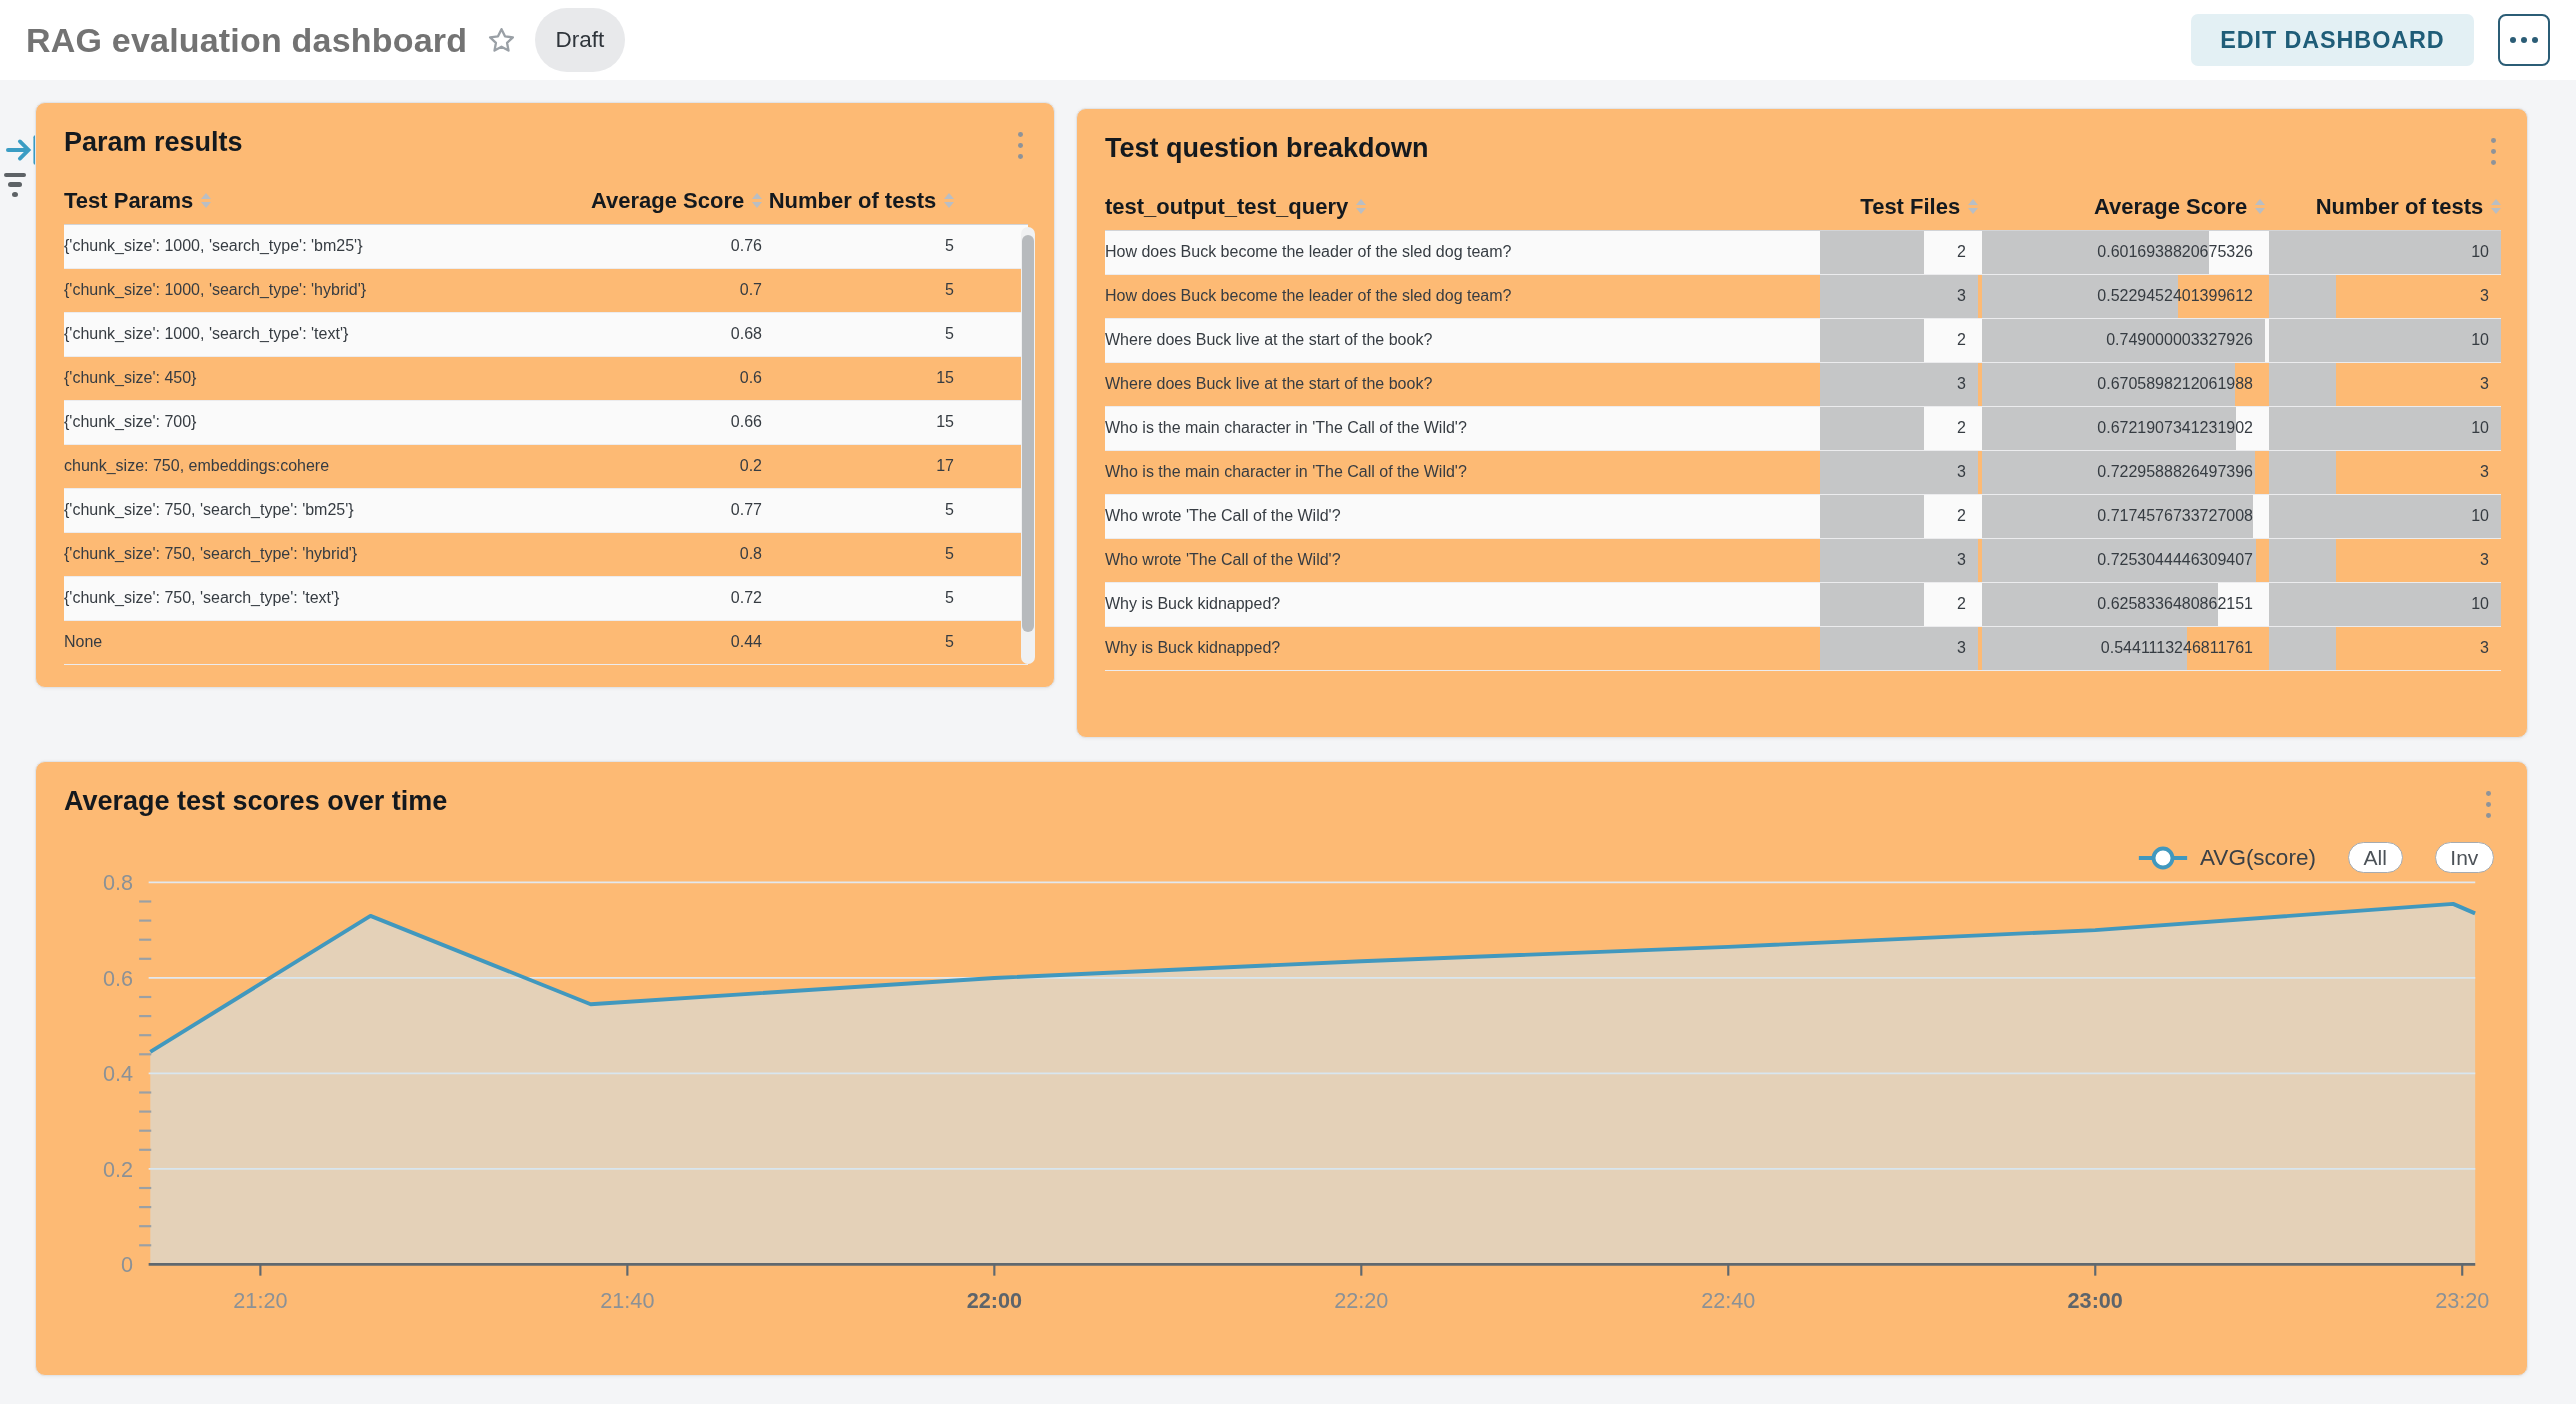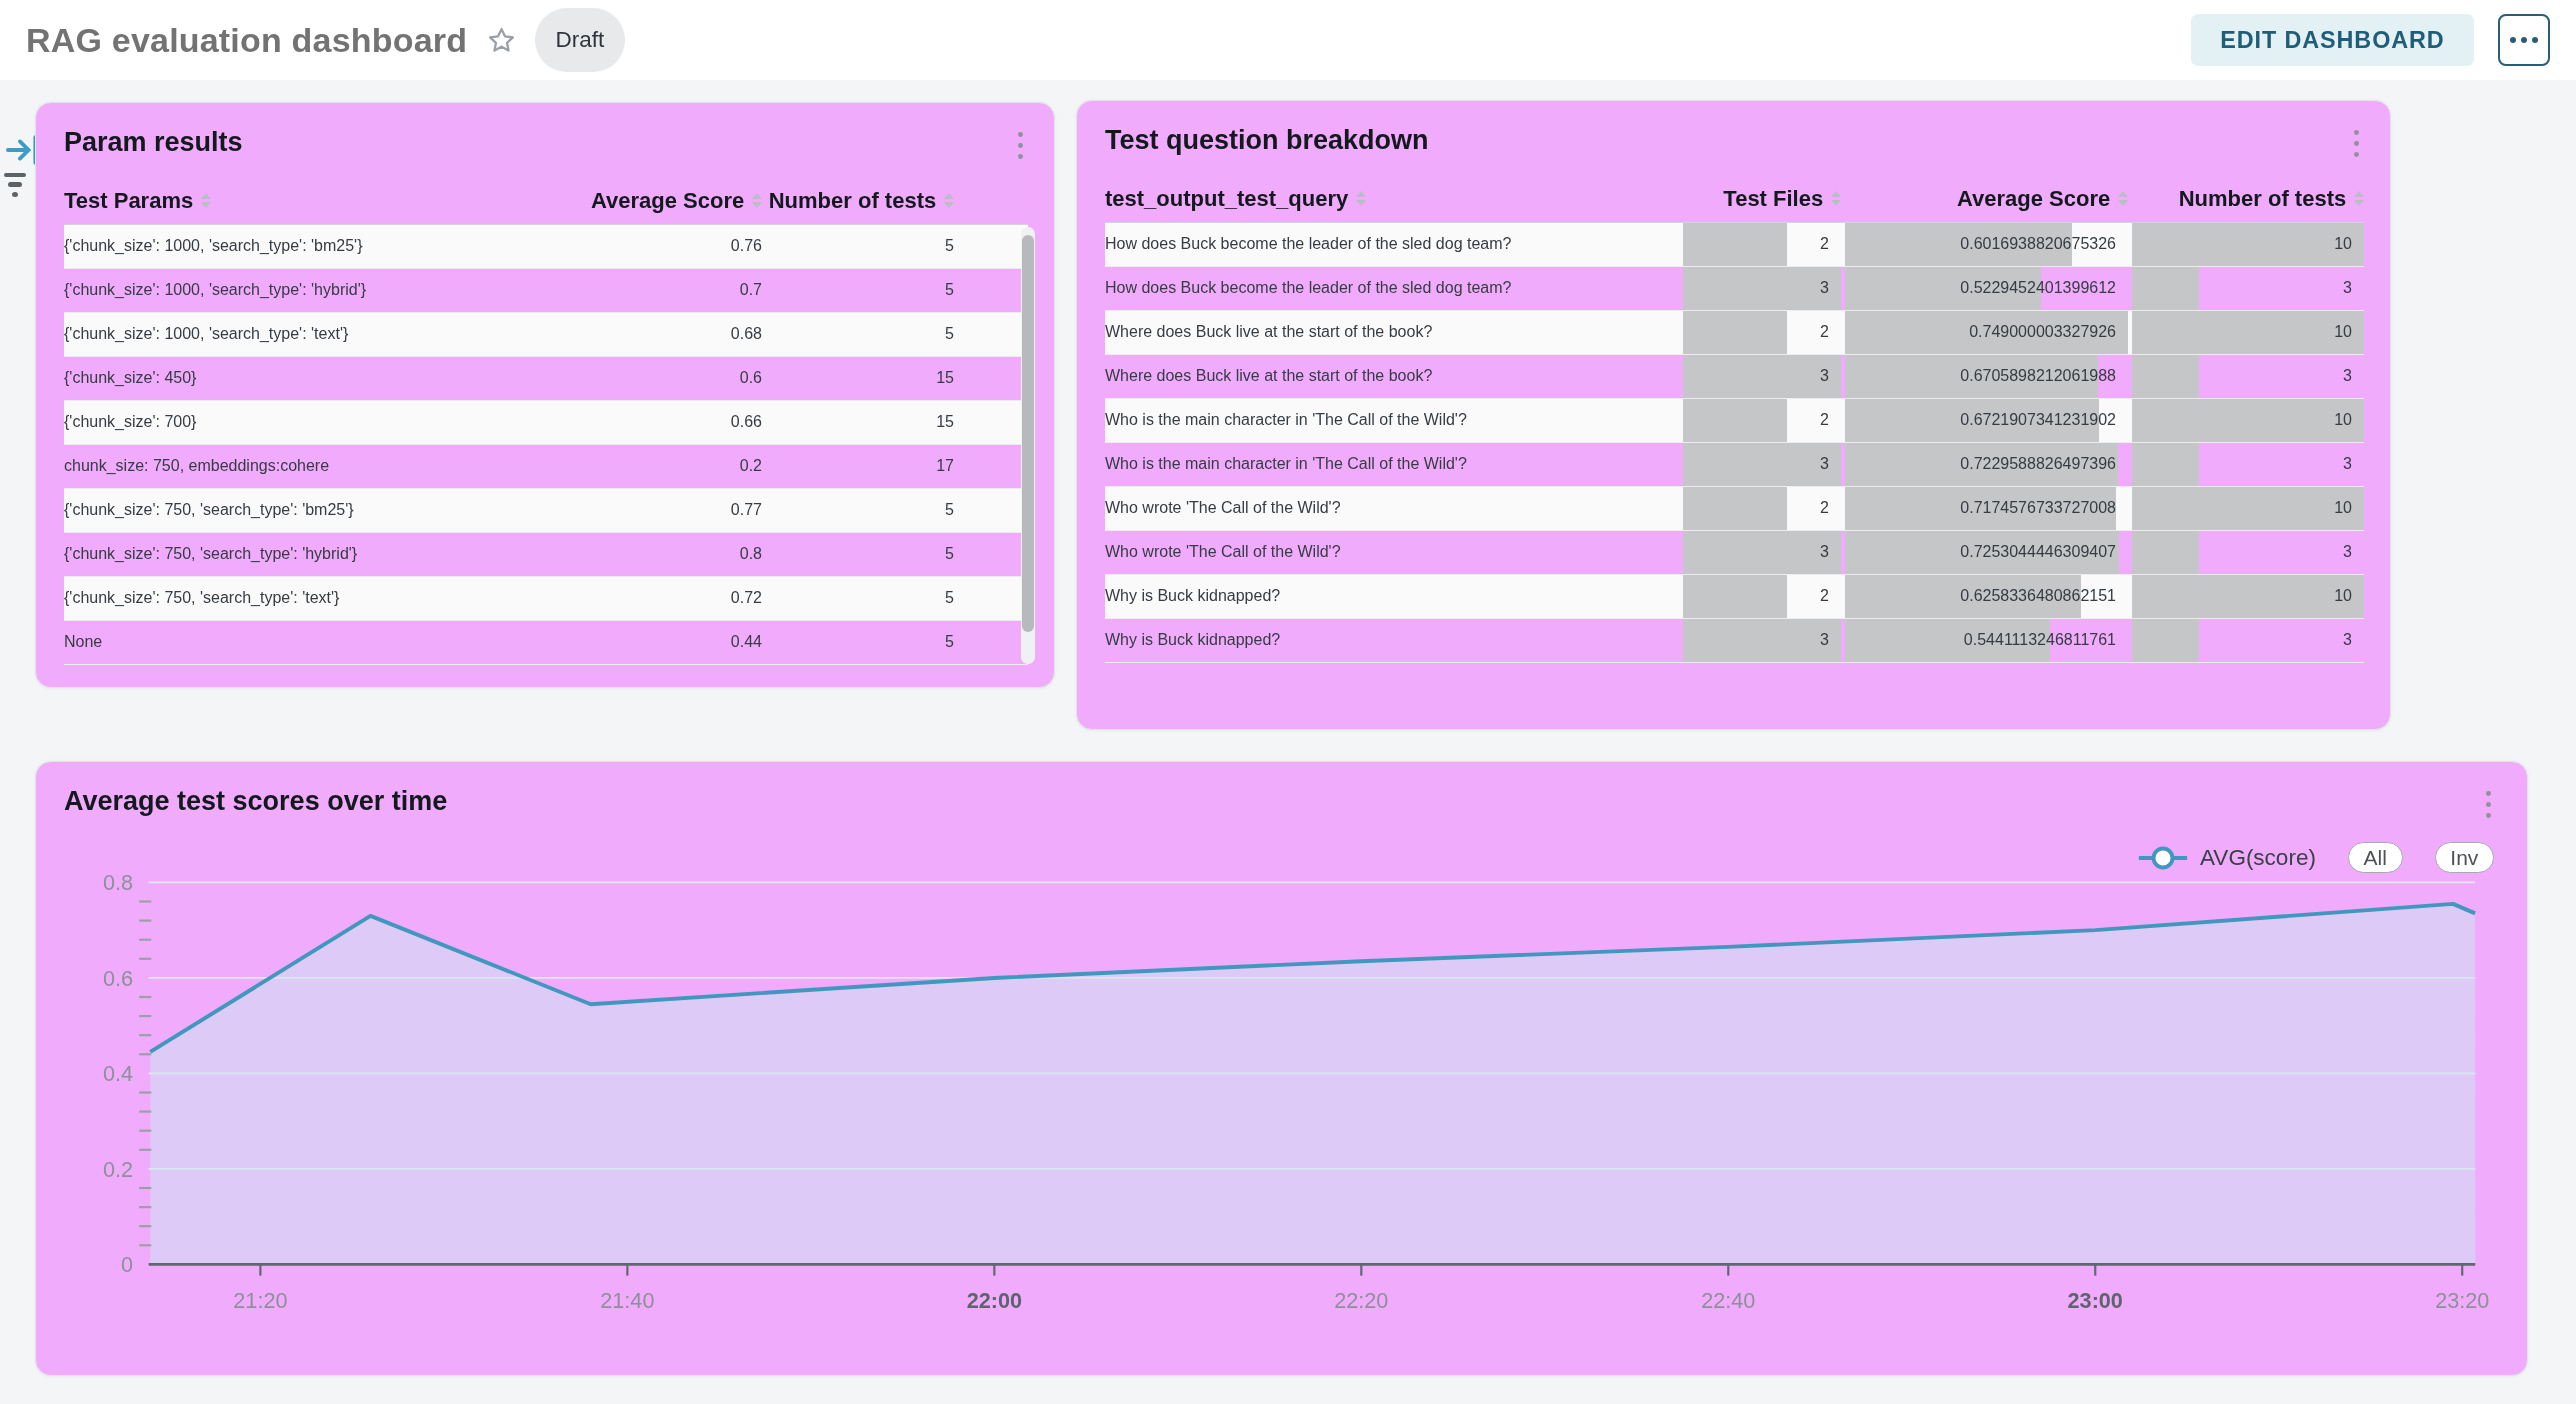--- a/index.html
+++ b/index.html
@@ -36,25 +36,25 @@
   
   .side-expand { position:absolute; left:5.2px; top:132px; cursor:pointer; }
   .side-filter { position:absolute; left:3.5px; top:173px; width:22.5px; cursor:pointer;
     display:flex; flex-direction:column; align-items:center; gap:5.2px; }
   .side-filter i { background:#5d6266; border-radius:2.6px; height:4.3px; display:block; }
   .side-filter i:nth-child(1){ width:22.5px; }
   .side-filter i:nth-child(2){ width:14px; }
   .side-filter i:nth-child(3){ width:6px; height:5.2px; border-radius:50%; }
   
   .card {
-    position:absolute; background:#f0abfc; border:0.9px solid #e2e4e7;
-    border-radius:16px; box-shadow:0 0.9px 3.5px rgba(0,0,0,.05);
+    position:absolute; background:#fdba74; border:0.9px solid #e2e4e7;
+    border-radius:10px; box-shadow:0 0.9px 3.5px rgba(0,0,0,.05);
   }
   #param-card { left:35px; top:102px; width:1020px; height:586px; }
-  #qb-card    { left:1076px; top:100px; width:1315px; height:630px; }
+  #qb-card    { left:1076px; top:108px; width:1452px; height:630px; }
   #chart-card { left:35px; top:761px; width:2493px; height:615px; }
   .card-head { display:flex; justify-content:space-between; align-items:flex-start; padding:24px 28px 0 28px; }
   .card-title { font-size:27px; font-weight:bold; color:#14191e; }
   .kebab { display:flex; flex-direction:column; gap:6px; padding:5.2px 3.5px; cursor:pointer; }
   .kebab i { width:4.8px; height:4.8px; border-radius:50%; background:#8e9399; }
   
   .tblwrap { position:relative; margin:14px 26px 0 28px; }
   .thead { display:flex; align-items:center; height:47px; border-bottom:1.7px solid #d2d4d7;
            font-size:22px; font-weight:bold; color:#14191e; }
   .trow  { display:flex; align-items:stretch; height:44px; border-bottom:0.9px solid #ececee;

